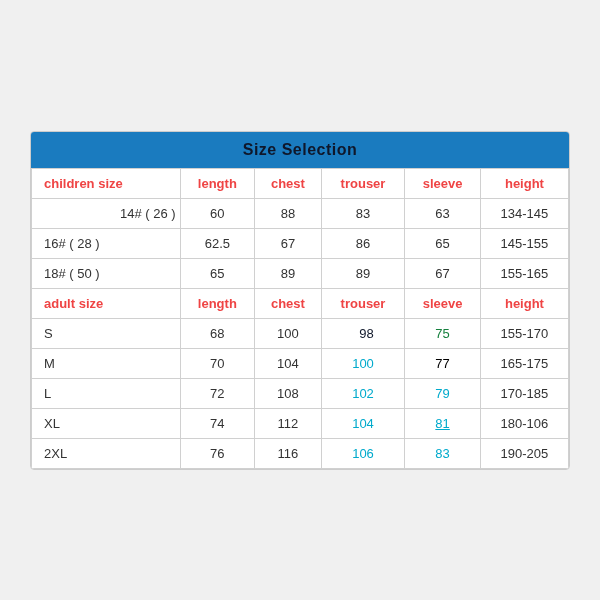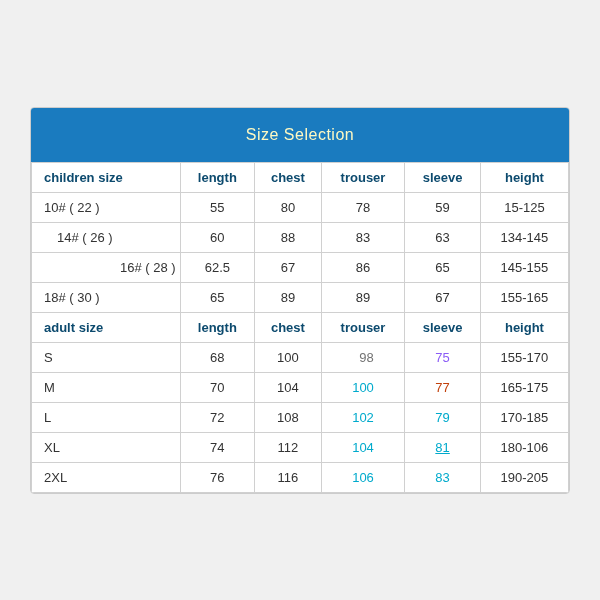--- a/index.html
+++ b/index.html
@@ -14,41 +14,41 @@
     }
     .card {
       background: #fff;
       width: 540px;
       border: 1px solid #ccc;
       border-radius: 4px;
       overflow: hidden;
     }
     .header {
       background: #1a7bbf;
-      color: #fef9c3;
+      color: #0f172a;
       text-align: center;
-      padding: 18px 10px;
+      padding: 9px 10px;
       font-size: 16px;
-      font-weight: normal;
+      font-weight: bold;
       letter-spacing: 0.5px;
     }
     table {
       width: 100%;
       border-collapse: collapse;
       font-size: 13px;
     }
     th, td {
       border: 1px solid #d0d0d0;
       text-align: center;
       padding: 7px 4px;
     }
     .section-header td {
       font-weight: bold;
       background: #fff;
-      color: #0c4a6e;
+      color: #ef4444;
     }
     .section-header td:first-child {
       text-align: left;
       padding-left: 12px;
     }
     tr.data-row td { color: #333; }
     tr.data-row td:first-child { text-align: left; padding-left: 12px; }
   </style>
 </head>
 <body>
@@ -61,73 +61,65 @@
     <tbody id="table-body">
     <tr class="section-header">
           <td style="text-align: left;">children size</td>
           <td>length</td>
           <td>chest</td>
           <td>trouser</td>
           <td>sleeve</td>
           <td>height</td>
         </tr>
         <tr class="data-row">
-          <td style="text-align: left; padding-left: 12px;">10# ( 22 )</td>
-          <td>55</td>
-          <td>80</td>
-          <td>78</td>
-          <td>59</td>
-          <td>15-125</td>
-        </tr>
-        <tr class="data-row">
-          <td style="text-align: left; padding-left: 25px;">14# ( 26 )</td>
+          <td style="text-align: right; padding-left: 25px;">14# ( 26 )</td>
           <td>60</td>
           <td>88</td>
           <td>83</td>
           <td>63</td>
           <td>134-145</td>
         </tr>
         <tr class="data-row">
-          <td style="text-align: right; padding-left: 12px;">16# ( 28 )</td>
+          <td style="text-align: left; padding-left: 12px;">16# ( 28 )</td>
           <td>62.5</td>
           <td>67</td>
           <td>86</td>
           <td>65</td>
           <td>145-155</td>
         </tr>
         <tr class="data-row">
-          <td style="text-align: left; padding-left: 12px;">18# ( 30 )</td>
+          <td style="text-align: left; padding-left: 12px;">18# ( 50 )</td>
           <td>65</td>
           <td>89</td>
           <td>89</td>
           <td>67</td>
           <td>155-165</td>
         </tr>
         <tr class="section-header">
           <td style="text-align: left;">adult size</td>
           <td>length</td>
           <td>chest</td>
           <td>trouser</td>
           <td>sleeve</td>
           <td>height</td>
         </tr>
         <tr class="data-row">
           <td style="text-align: left; padding-left: 12px;">S</td>
           <td>68</td>
           <td>100</td>
-          <td style="color: #737373; padding-left: 11px;">98</td>
-          <td style="color: #8b5cf6;">75</td>
+          <td style="color: #0f172a; padding-left: 11px;">98</td>
+          <td style="color: #15803d;">75</td>
           <td>155-170</td>
         </tr>
         <tr class="data-row">
           <td style="text-align: left; padding-left: 12px;">M</td>
           <td>70</td>
           <td>104</td>
           <td style="color: rgb(0, 170, 204);">100</td>
-          <td style="color: #c2410c;">77</td>
+          <td style="color: #000000;">77</td>
           <td>165-175</td>
         </tr>
         <tr class="data-row">
           <td style="text-align: left; padding-left: 12px;">L</td>
           <td>72</td>
           <td>108</td>
           <td style="color: rgb(0, 170, 204);">102</td>
           <td style="color: rgb(0, 170, 204);">79</td>
           <td>170-185</td>
         </tr>

